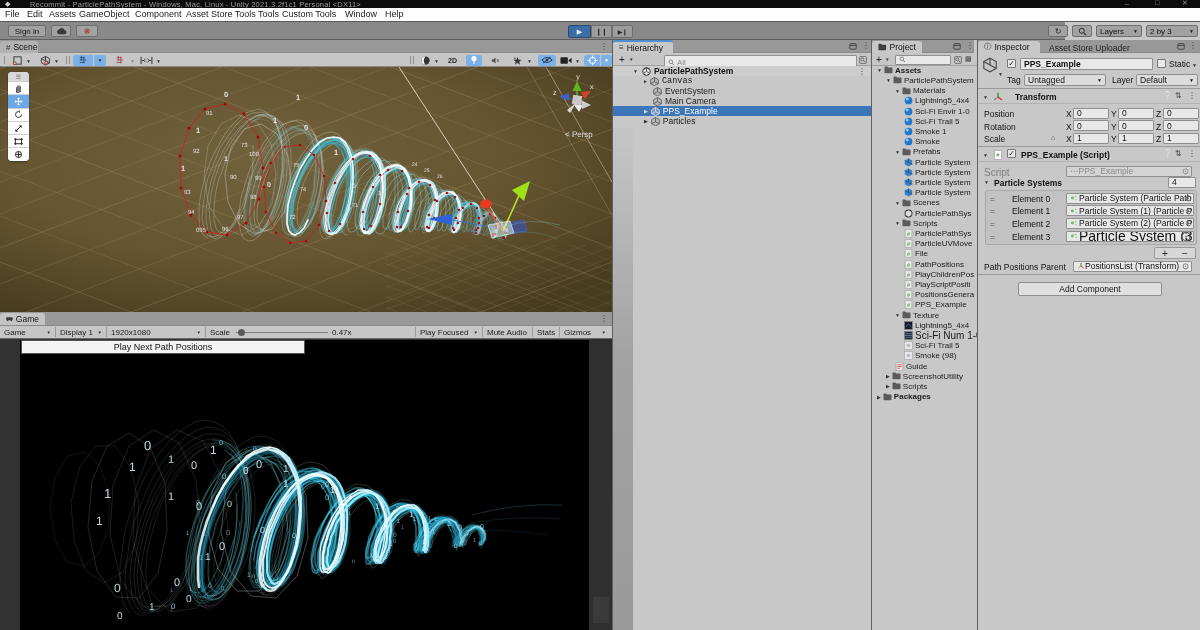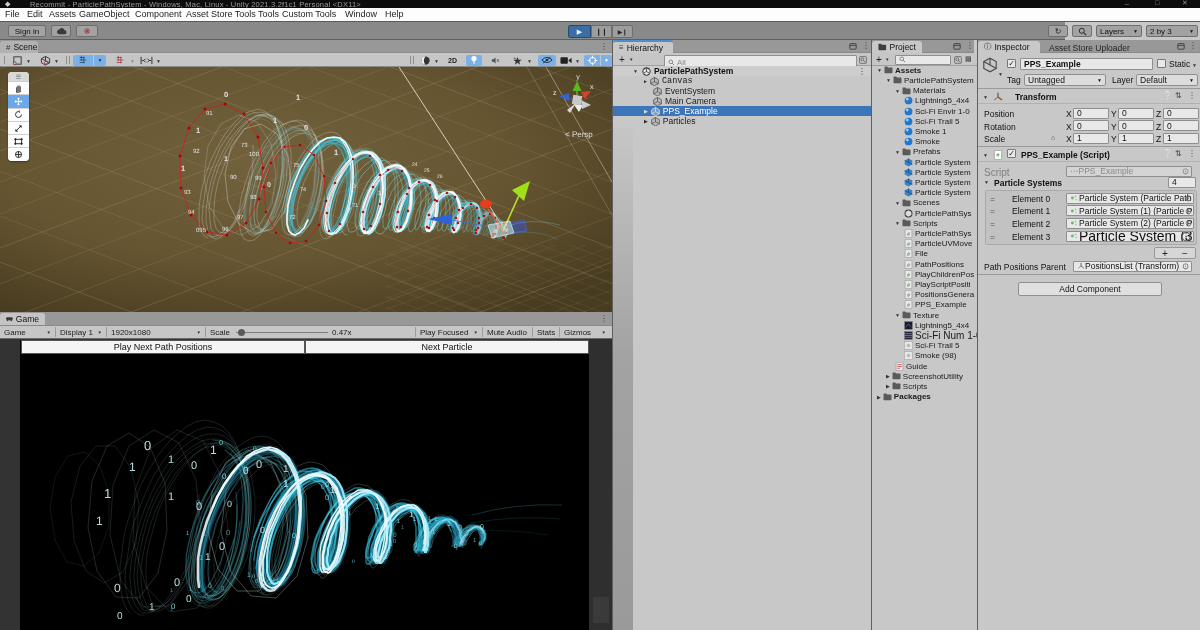--- a/index.html
+++ b/index.html
@@ -704,21 +704,20 @@
           <text x="207" y="154" font-size="9" fill="#cdeef2" fill-opacity="0.9" font-family="Liberation Sans, sans-serif">0</text>
           <text x="389" y="164" font-size="8" fill="#cdeef2" fill-opacity="0.9" font-family="Liberation Sans, sans-serif">1</text>
           <text x="427" y="173" font-size="7" fill="#cdeef2" fill-opacity="0.9" font-family="Liberation Sans, sans-serif">1</text>
           <text x="355" y="156" font-size="8" fill="#cdeef2" fill-opacity="0.9" font-family="Liberation Sans, sans-serif">1</text>
           <text x="310" y="140" font-size="9" fill="#cdeef2" fill-opacity="0.9" font-family="Liberation Sans, sans-serif">1</text>
           <text x="240" y="180" font-size="9" fill="#cdeef2" fill-opacity="0.9" font-family="Liberation Sans, sans-serif">0</text>
         </svg>
 </div>
 </div>
 <div class="abs" style="left:21px;top:1px;width:284px;height:14px;background:#f4f4f4;border:1px solid #555;display:flex;align-items:center;justify-content:center;font-size:9px;color:#111">Play Next Path Positions</div>
-<div class="abs" style="left:305px;top:1px;width:284px;height:14px;background:#f4f4f4;border:1px solid #555;display:flex;align-items:center;justify-content:center;font-size:9px;color:#111">Next Particle</div>
 <div class="abs" style="left:589px;top:0;width:23px;height:291px;background:#2f2f2f"></div>
 <div class="abs" style="left:593px;top:258px;width:16px;height:26px;background:#3a3a3a"></div>
 </div>
 <div class="abs" style="left:612px;top:40px;width:260px;height:590px;background:#c8c8c8;border-left:1px solid #5f5f5f">
 <div class="abs" style="left:0;top:0;width:259px;height:13px;background:#989898;border-bottom:1px solid #8a8a8a">
 <div class="tab" style="width:60px;margin-top:0;border-top:2px solid #4a8fd1;height:13px">
         <span style="font-size:8px;margin-right:3px;color:#333">≡</span>
         <span style="font-size:8.5px">Hierarchy</span>
       </div>
 <div class="abs" style="left:236px;top:2px">

